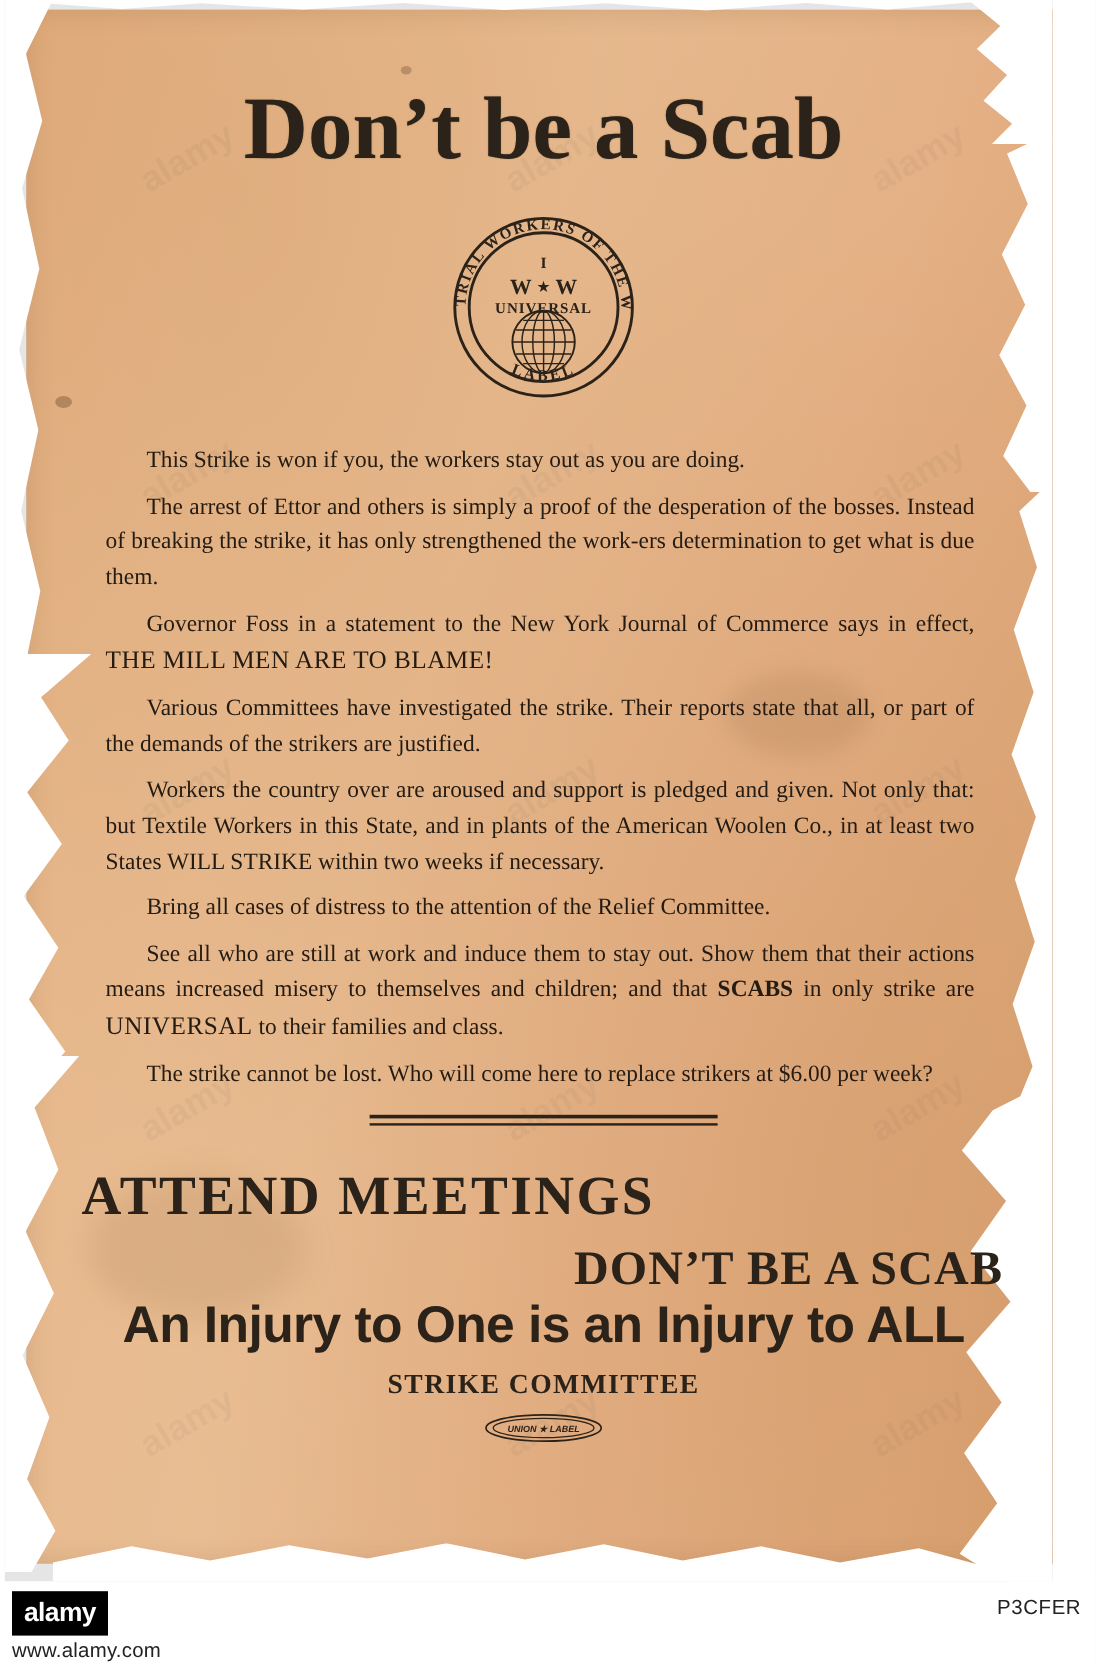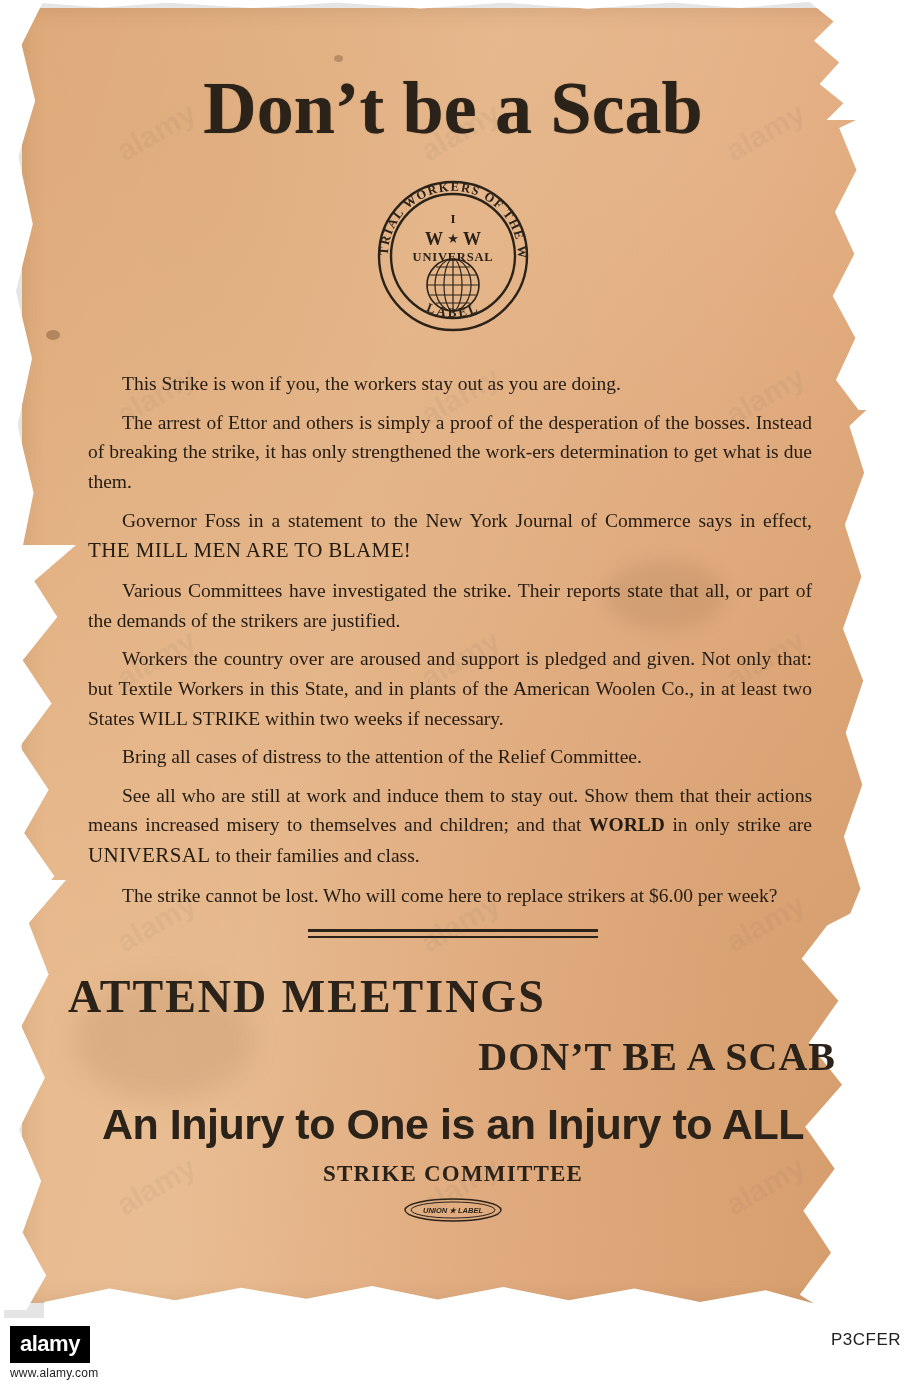--- a/index.html
+++ b/index.html
@@ -135,21 +135,21 @@
   .dontbe {
     margin: 10px 48px 0 0;
     text-align: right;
     font-family: "Liberation Serif", serif;
     font-weight: bold;
     font-size: 40px;
     letter-spacing: 1px;
     color: #2b2219;
   }
   .injury {
-    margin: 20px 0 0 0;
+    margin: 0 0 0 0;
     text-align: center;
     font-family: "Liberation Sans", sans-serif;
     font-weight: bold;
     font-size: 43px;
     letter-spacing: -0.5px;
     color: #2b2219;
   }
   .strike-committee {
     margin: 12px 0 0 0;
     text-align: center;
@@ -186,21 +186,21 @@
     font-weight: bold;
     font-size: 22px;
     padding: 5px 10px 6px 10px;
     letter-spacing: -0.5px;
   }
   .alamy-url {
     position: absolute;
     left: 10px;
     top: 1366px;
     font-family: "Liberation Sans", sans-serif;
-    font-size: 12px;
+    font-size: 17px;
     color: #222222;
     letter-spacing: 0.2px;
   }
   .alamy-id {
     position: absolute;
     right: 12px;
     top: 1330px;
     font-family: "Liberation Sans", sans-serif;
     font-size: 17px;
     color: #222222;
@@ -289,21 +289,21 @@
         </svg>
       </div>
 
       <div class="body-copy">
         <p>This Strike is won if you, the workers stay out as you are doing.</p>
         <p>The arrest of Ettor and others is simply a  proof of the  desperation of the bosses.    Instead of breaking the strike, it has only strengthened the work-ers determination to get what is due them.</p>
         <p><span>Governor Foss in a statement to the  New York  Journal of Commerce says in effect,</span> <span class="caps">THE MILL MEN ARE TO BLAME!</span></p>
         <p>Various Committees have investigated the  strike.    Their  reports state that all, or part of the demands of the strikers are justified.</p>
         <p>Workers the  country  over  are  aroused  and  support  is  pledged  and given.    Not only that: but Textile Workers in this State, and  in plants of the American  Woolen  Co.,  in  at  least  two  States WILL STRIKE within two weeks if necessary.</p>
         <p>Bring all cases of distress to the attention of the Relief Committee.</p>
-        <p><span>See all who are still at work and induce them to stay out.   Show them that their actions means increased misery to themselves and children; and that </span><b>WORLD</b><span> in only strike are </span><span class="caps">UNIVERSAL</span><span> to their families and class.</span></p>
+        <p><span>See all who are still at work and induce them to stay out.   Show them that their actions means increased misery to themselves and children; and that </span><b>SCABS</b><span> in only strike are </span><span class="caps">UNIVERSAL</span><span> to their families and class.</span></p>
         <p>The strike cannot be lost.   Who will come here to  replace  strikers  at $6.00 per week?</p>
       </div>
 
       <div class="rules">
         <div class="r1"></div>
         <div class="r2"></div>
       </div>
 
       <div class="attend">ATTEND  MEETINGS</div>
       <div class="dontbe">DON’T  BE  A  SCAB</div>

